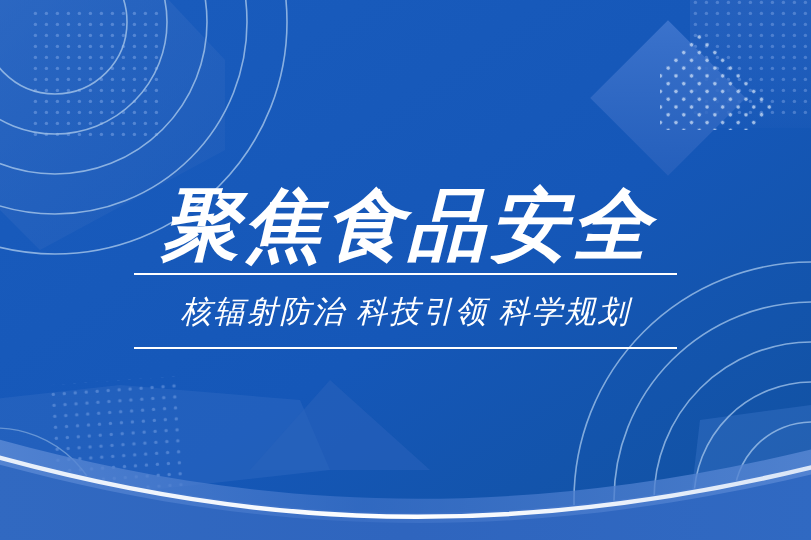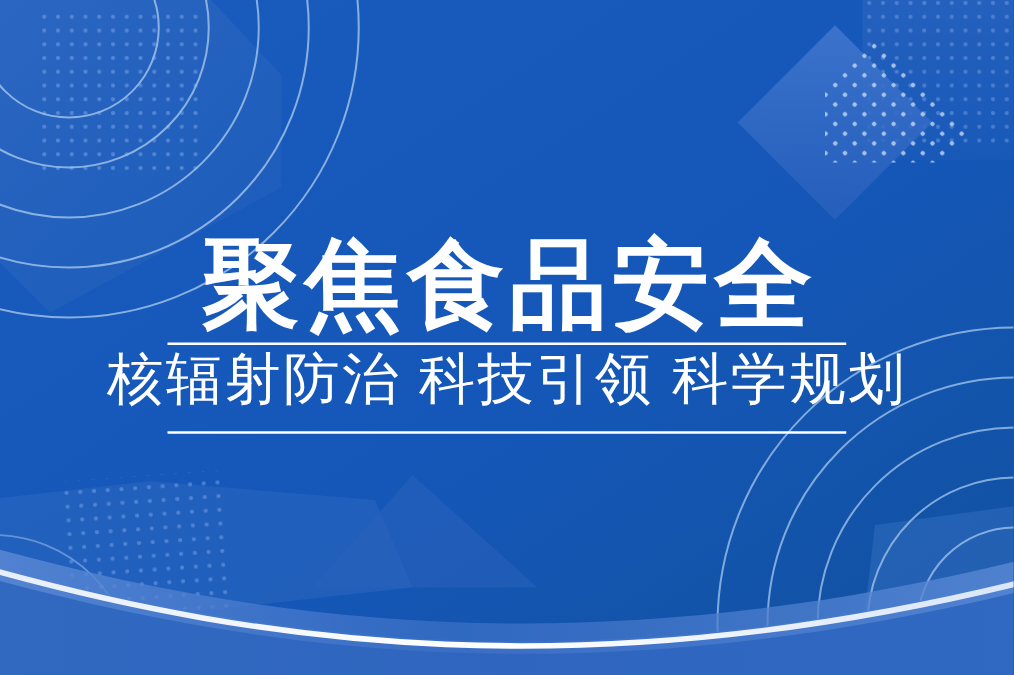--- a/index.html
+++ b/index.html
@@ -12,20 +12,21 @@
     font-family: "Liberation Sans", "DejaVu Sans", sans-serif;
   }
 
   .banner {
     position: relative;
     width: 811px;
     height: 540px;
     overflow: hidden;
     background: #1557b8;
     user-select: none;
+    font-style: italic;
   }
 
   .layer {
     position: absolute;
     inset: 0;
     width: 811px;
     height: 540px;
     pointer-events: none;
   }
 
@@ -65,27 +66,27 @@
 
   .rule {
     width: 543px;
     height: 2px;
     background: #ffffff;
     flex: 0 0 auto;
   }
 
   .subtitle {
     color: #ffffff;
-    font-size: 45px;
+    font-size: 31px;
     font-weight: 400;
     letter-spacing: 2px;
     line-height: 1;
     white-space: nowrap;
     text-align: right;
-    padding: 4px 0 20px 0;
+    padding: 21px 0 20px 0;
   }
 </style>
 </head>
 <body>
 
 <div class="banner">
 
   <svg class="layer" viewBox="0 0 811 540" preserveAspectRatio="none" xmlns="http://www.w3.org/2000/svg">
     <defs>
       <linearGradient id="gBase" x1="0" y1="0" x2="1" y2="1">

